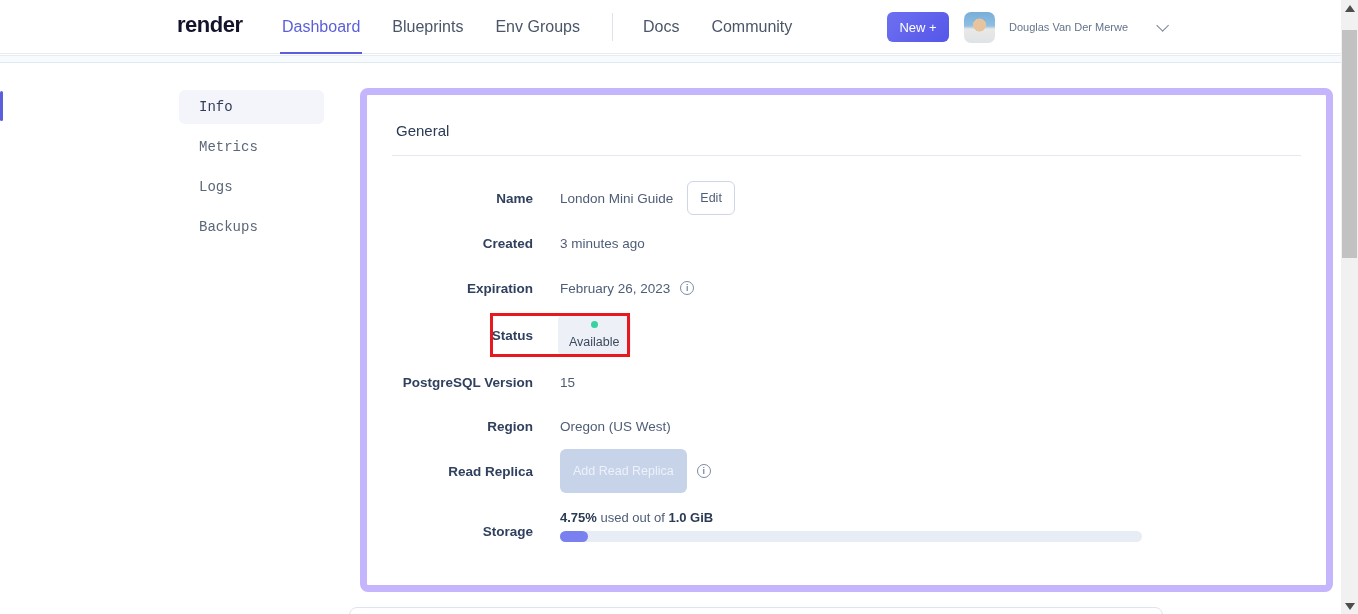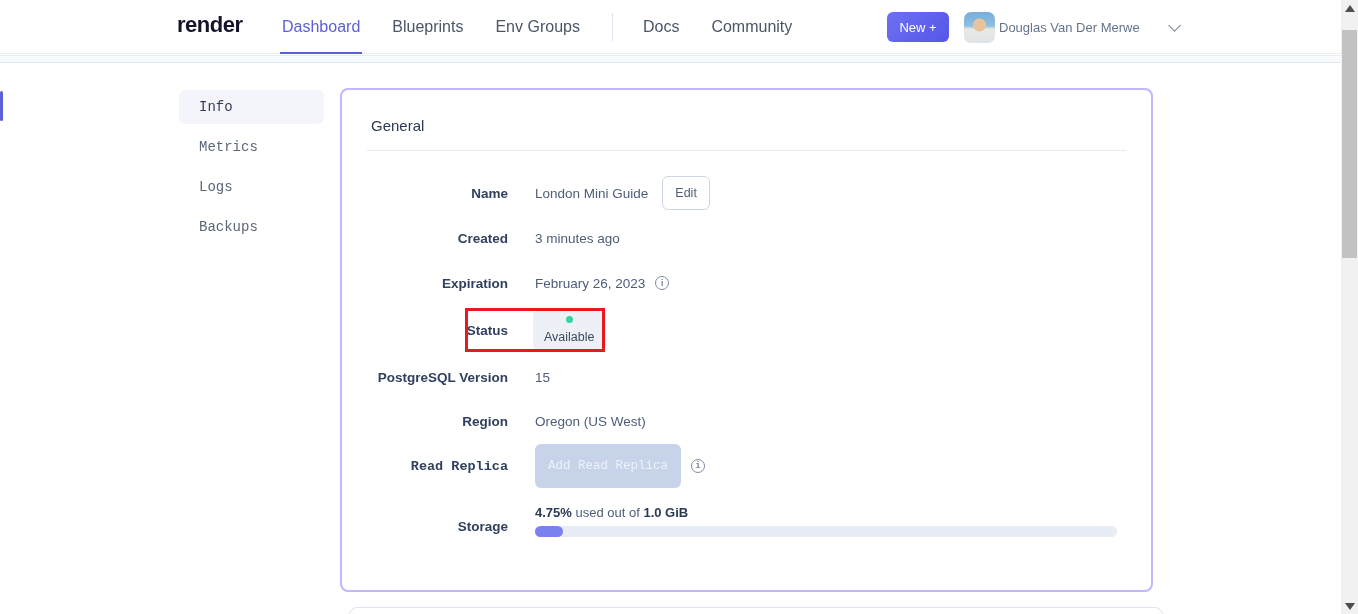--- a/index.html
+++ b/index.html
@@ -39,21 +39,21 @@
     width:62px; height:30px; border:none; border-radius:6px;
     background:linear-gradient(135deg,#6e70f1 0%,#5456e8 100%);
     color:#fff; font-size:13px; font-family:inherit; cursor:pointer;
   }
   .avatar {
     width:31px; height:31px; border-radius:7px; margin-left:15px; overflow:hidden;
     background:
       radial-gradient(circle at 50% 42%, #e8c49e 0 27%, transparent 28%),
       linear-gradient(180deg,#79aed9 0%, #8fbfe2 45%, #e9e9e6 55%, #dfe3e6 100%);
   }
-  .user-name { font-size:13px; color:#64748b; margin-left:4px; }
+  .user-name { font-size:11px; color:#64748b; margin-left:14px; }
   .chevron {
     margin-left:28px; width:9px; height:9px;
     border-right:1.6px solid #7a8698; border-bottom:1.6px solid #7a8698;
     transform:rotate(45deg) translateY(-3px);
   }
 
   
   .substrip {
     position:absolute; top:55px; left:0; width:1341px; height:8px;
     background:#f8fbfe; border-top:1px solid #e7ecf3; border-bottom:1px solid #dfe7f0;
@@ -73,22 +73,22 @@
     padding:9px 0 9px 20px; margin-bottom:6px; cursor:pointer; border-radius:6px;font-family:Liberation Mono, monospace;
   }
   .side-item.active { background:#f3f5fb; color:#333c56; }
   .side-accent {
     position:absolute; left:0; top:91px; width:3px; height:30px;
     background:#5b5fd9; border-radius:2px;
   }
 
   
   .card {
-    position:absolute; left:340px; top:88px; width:813px; height:504px;
-    background:#fff; border:2px solid #c4b5fd; border-radius:8px;
+    position:absolute; left:360px; top:88px; width:973px; height:504px;
+    background:#fff; border:7px solid #c4b5fd; border-radius:8px;
   }
   .card-title { position:absolute; left:29px; top:27px; font-size:15px; color:#2b3a55; }
   .card-divider { position:absolute; left:25px; right:25px; top:60px; height:1px; background:#e4e9f1; }
 
   .row { position:absolute; left:0; width:100%; height:24px; display:flex; align-items:center; }
   .row-label {
     position:absolute; left:0; width:166px; text-align:right;
     font-size:13.5px; font-weight:600; color:#30405e;
   }
   .row-value { position:absolute; left:193px; font-size:13.5px; color:#4e5d78; display:flex; align-items:center; gap:14px; }
@@ -210,21 +210,21 @@
       </div>
   </div>
 
   <div class="row" style="top:319px;">
     <div class="row-label">Region</div>
     <div class="row-value">
         <span>Oregon (US West)</span>
       </div>
   </div>
 
-  <div class="row" style="top:364px;font-family:Liberation Mono, monospace;">
+  <div class="row" style="top:364px;">
     <div class="row-label">Read Replica</div>
     <div class="row-value">
       <button class="disabled-btn" disabled="">Add Read Replica</button>
       <span class="info-icon" style="margin-left:-4px;">i</span>
     </div>
   </div>
 
   <div class="row" style="top:424px;">
     <div class="row-label">Storage</div>
   </div>

